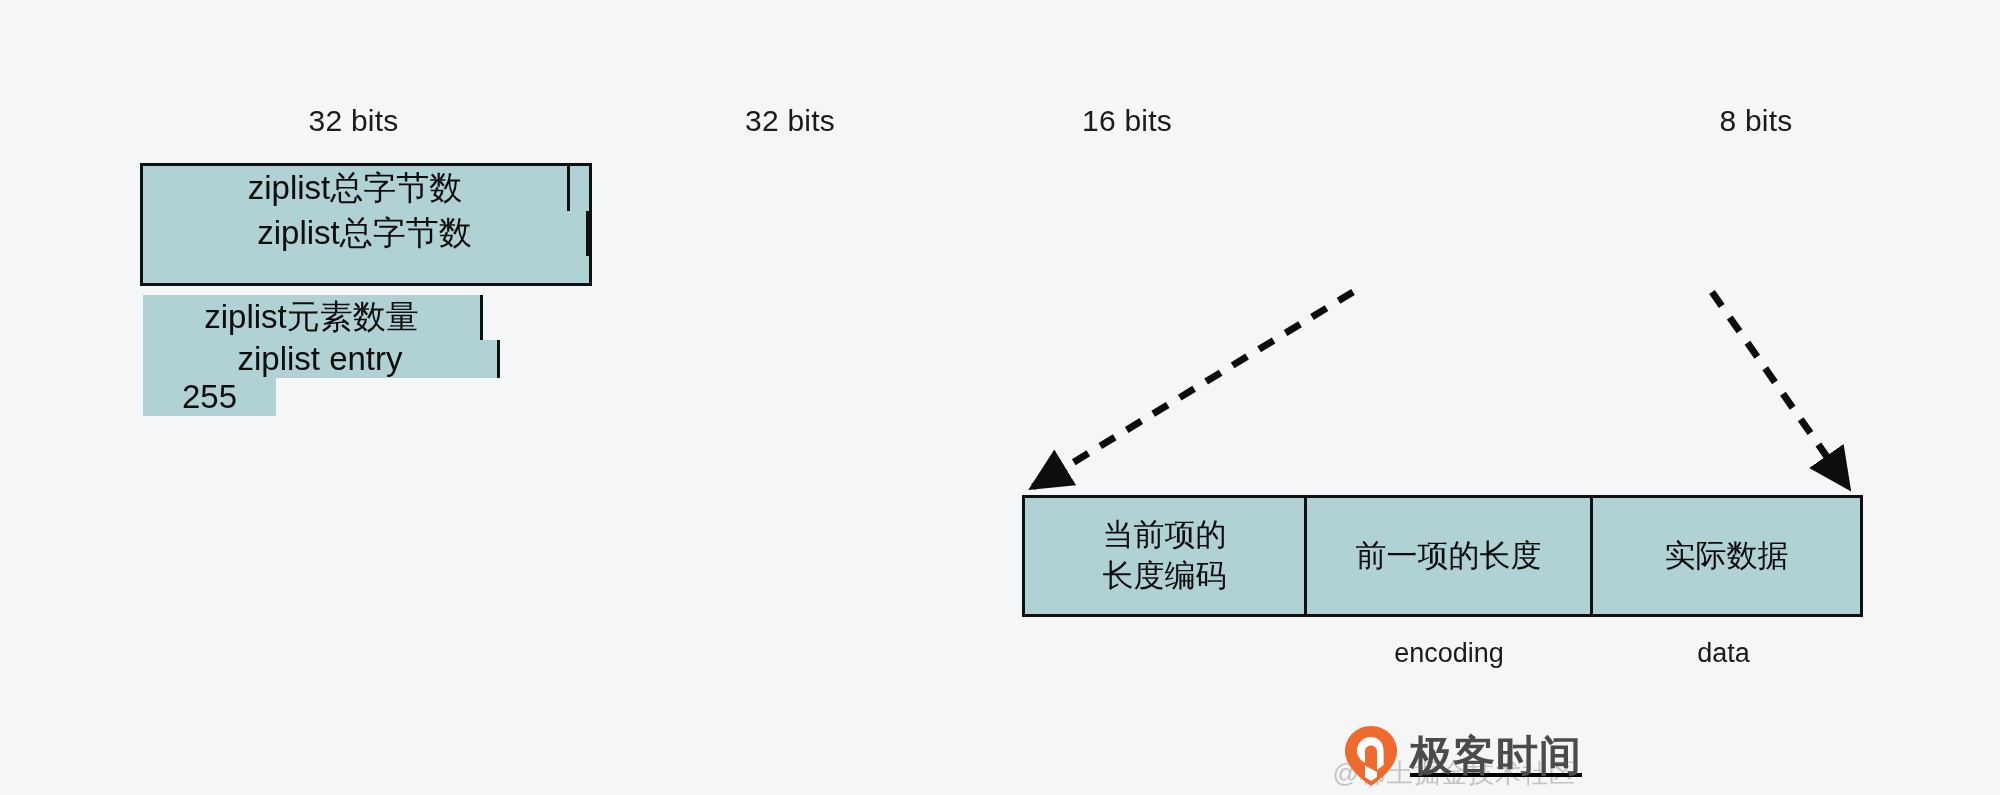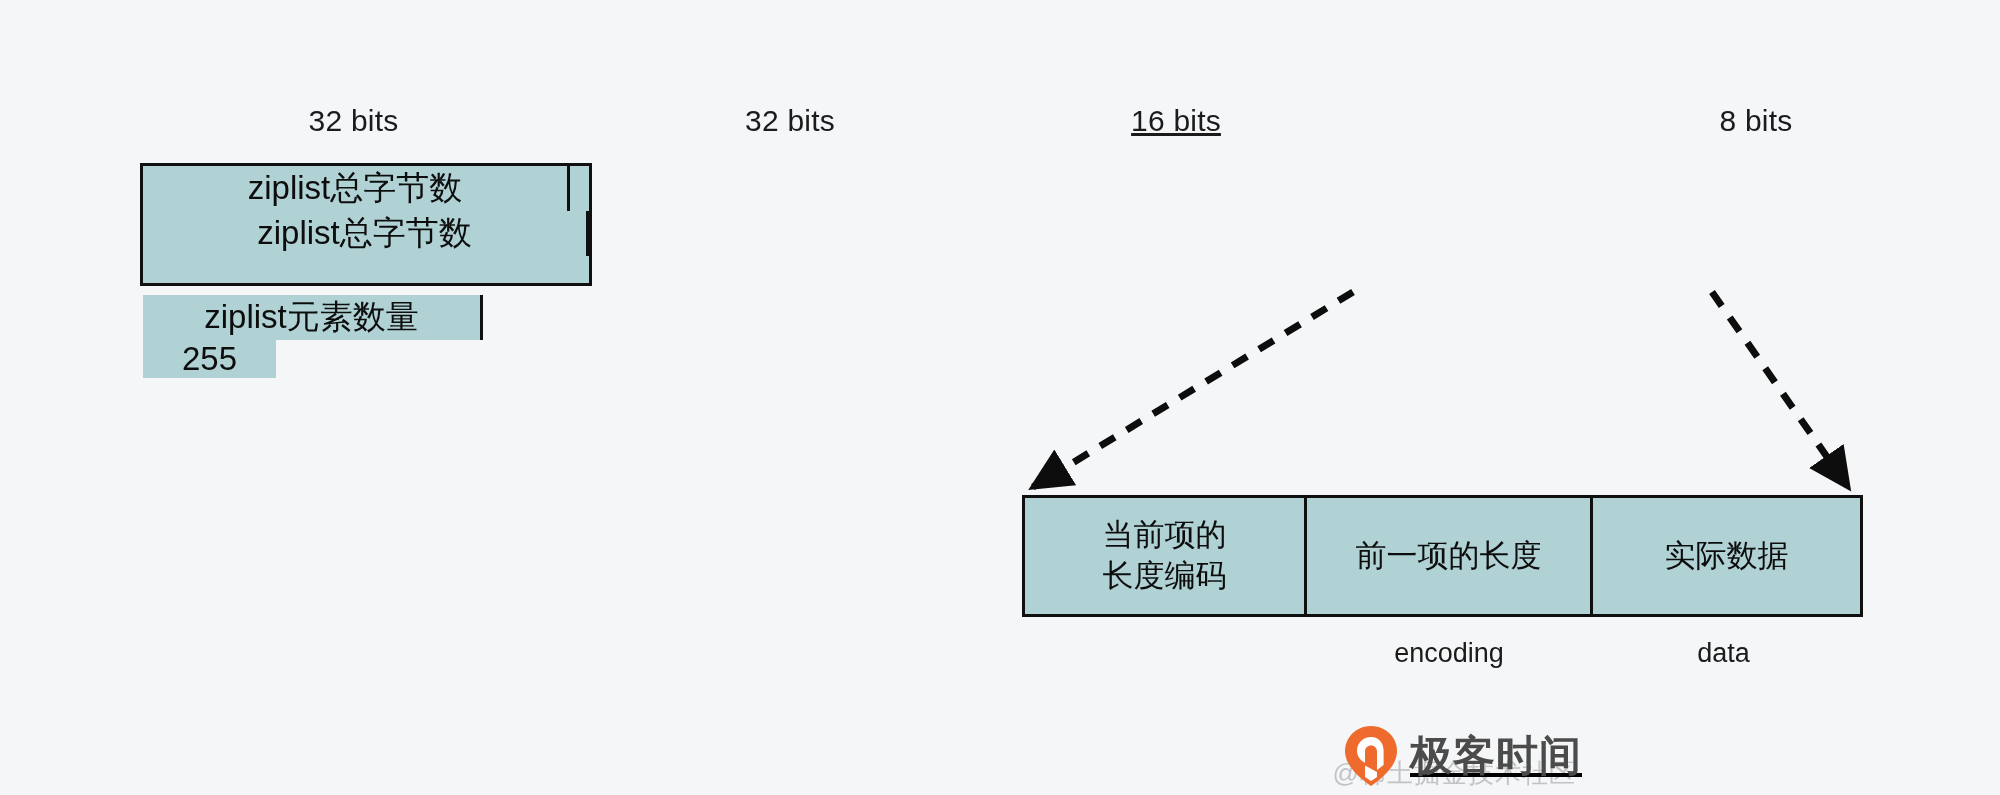--- a/index.html
+++ b/index.html
@@ -131,27 +131,28 @@
     white-space: nowrap;
   }
 </style>
 </head>
 <body>
 
 <div id="canvas">
 
   <div class="bitlabel" style="left:140px; top:104px; width:427px;">32 bits</div>
   <div class="bitlabel" style="left:567px; top:104px; width:446px;">32 bits</div>
-  <div class="bitlabel" style="left:1006px; top:104px; width:340px;text-decoration:underline;">16 bits</div>
+  <div class="bitlabel" style="left:957px; top:104px; width:340px;">16 bits</div>
   <div class="bitlabel" style="left:1670px; top:104px; width:172px;">8 bits</div>
 
   <div id="header-row">
     <div class="hcell" style="width:427px;">ziplist总字节数</div>
     <div class="hcell" style="width:446px;">ziplist总字节数</div>
     <div class="hcell" style="width:340px;margin-top:39px;">ziplist元素数量</div>
+    <div class="hcell" style="width:357px;">ziplist entry</div>
     <div class="hcell" style="width:133px;">255</div>
   </div>
 
   <svg id="arrows" viewBox="0 0 2000 795" xmlns="http://www.w3.org/2000/svg">
     <defs>
       <marker id="arrowhead" markerWidth="7" markerHeight="7" refX="5.4" refY="3" orient="auto" markerUnits="strokeWidth">
         <path d="M0,0 L6.2,3 L0,6 z" fill="#0d0d0d"></path>
       </marker>
     </defs>
     <line x1="1353" y1="292" x2="1033" y2="487" stroke="#0d0d0d" stroke-width="7" stroke-dasharray="17 14" marker-end="url(#arrowhead)"></line>

